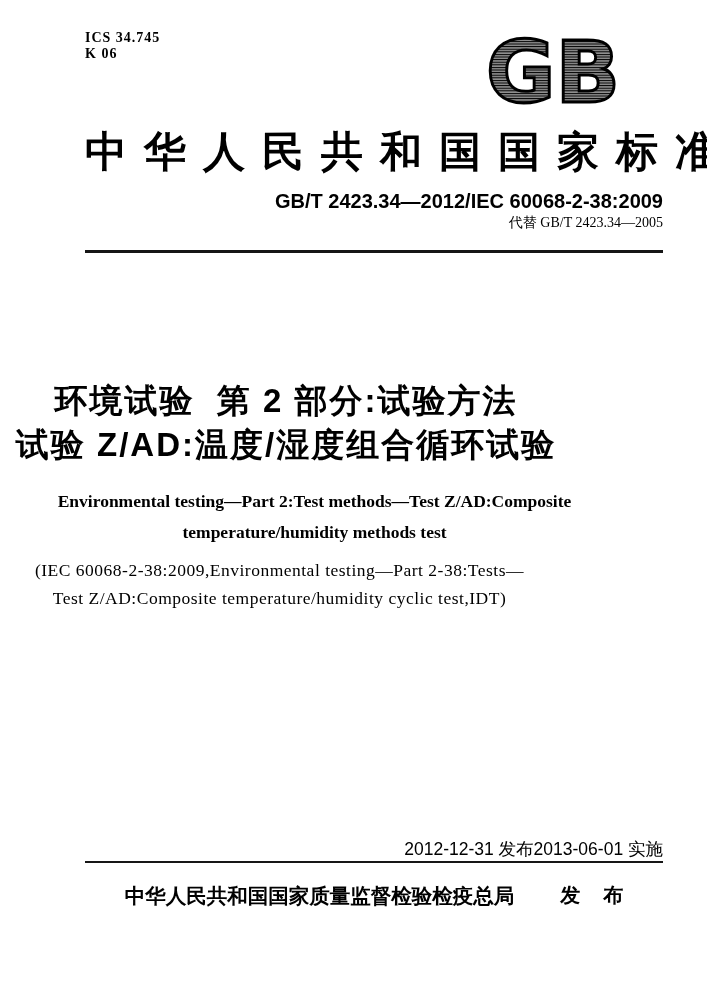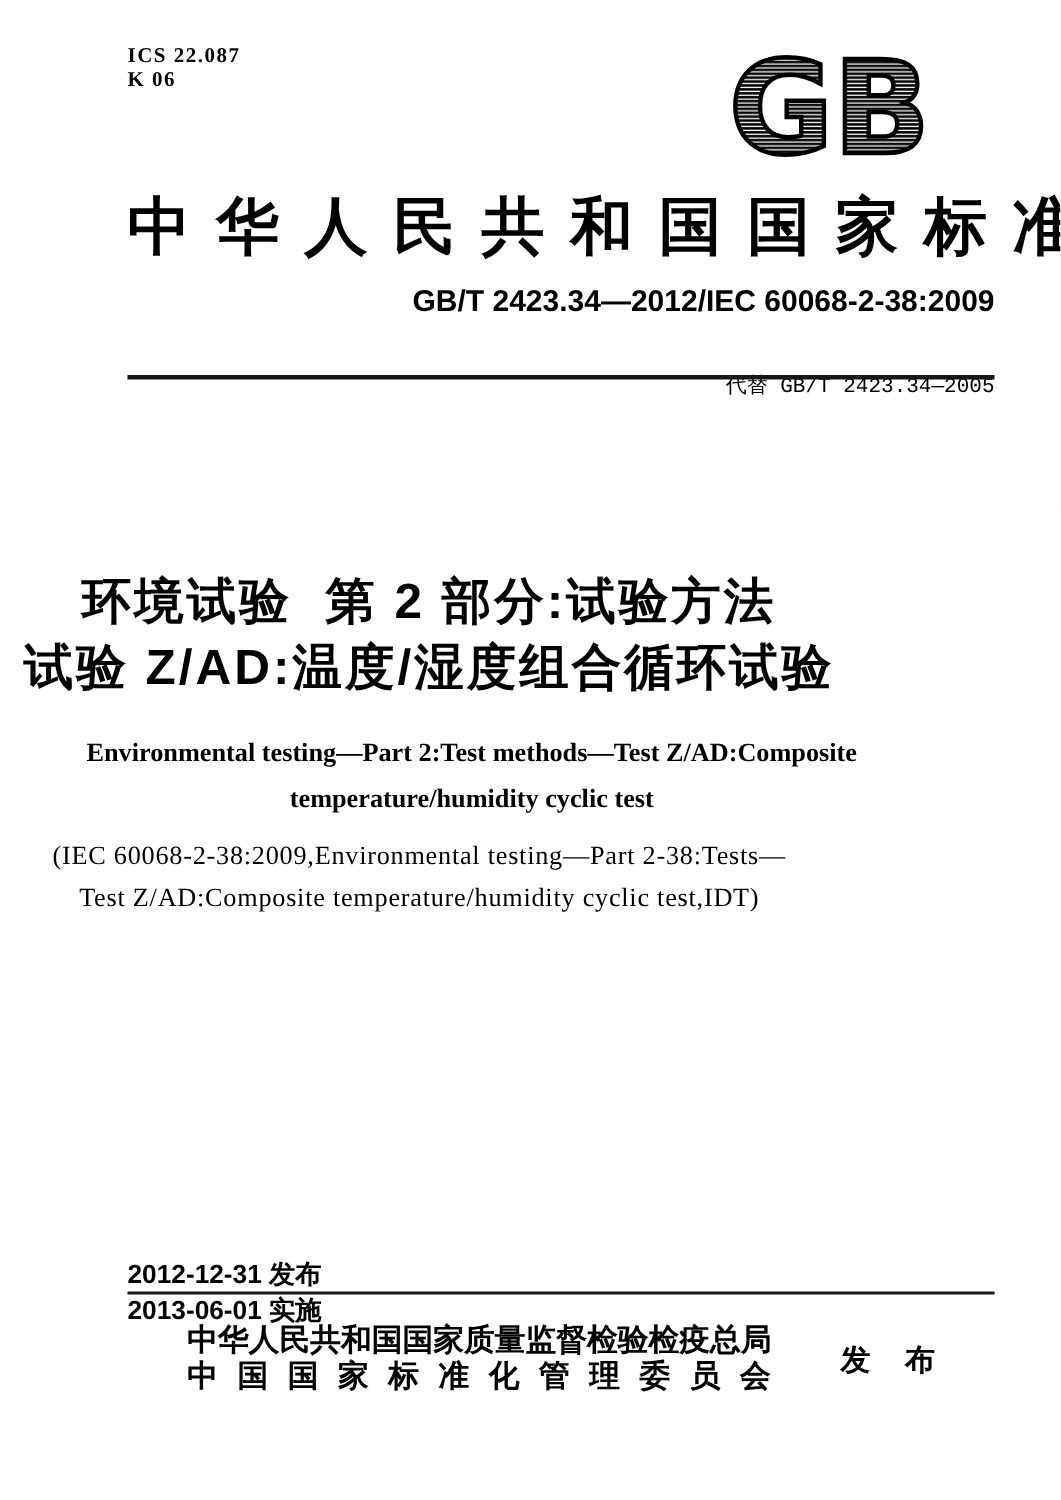--- a/index.html
+++ b/index.html
@@ -34,23 +34,23 @@
 
   
   .std-number {
     position:absolute; right:44px; top:190px;
     font-family:"Liberation Sans", sans-serif;
     font-weight:bold; font-size:20px; line-height:23px;
     text-align:right; white-space:nowrap;
   }
   .replaces-note {
     position:absolute; right:44px; top:214px;
-    font-family:Liberation Mono, monospace;
+    font-family:Liberation Serif, serif;
     font-size:14px; line-height:17px;
-    text-align:left; white-space:nowrap;margin-top:36px;
+    text-align:left; white-space:nowrap;
   }
 
   .rule-top { position:absolute; left:85px; top:250px; width:578px; height:3px; background:#161616; }
 
   
   .title-cn {
     position:absolute; left:0; top:379px; width:572px;
     text-align:center;
     font-family:"Liberation Sans", sans-serif;
     font-weight:bold; font-size:33px; line-height:44px;
@@ -71,25 +71,24 @@
     position:absolute; left:0; top:556px; width:559px;
     text-align:center;
     font-family:"Liberation Serif", serif;
     font-size:17.5px; line-height:28px;
     letter-spacing:0.5px;
   }
 
   
   .dates-row {
     position:absolute; left:85px; top:837px; width:578px;
-    display:flex; justify-content:flex-start;
+    display:flex; justify-content:flex-end;
     font-family:"Liberation Sans", sans-serif;
-    font-weight:bold; font-size:17.5px;
+    font-weight:normal; font-size:17.5px;
     white-space:pre;
-    flex-direction:column;
   }
   .rule-bottom { position:absolute; left:85px; top:861px; width:578px; height:2px; background:#161616; }
 
   
   .footer {
     position:absolute; left:85px; top:882px; width:578px;
     display:flex; justify-content:center; align-items:center; gap:26px;
   }
   .issuer {
     font-family:"Liberation Serif", serif;
@@ -104,21 +103,21 @@
     white-space:pre;
     margin-left:20px;
   }
 </style>
 </head>
 <body>
 
 <div class="page">
 
   <div class="ics-block">
-    <div>ICS 22.087</div>
+    <div>ICS 34.745</div>
     <div>K 06</div>
   </div>
 
   <svg class="gb-logo" viewBox="0 0 140 78" xmlns="http://www.w3.org/2000/svg">
     <defs>
       <pattern id="hatch" width="3" height="2.6" patternUnits="userSpaceOnUse">
         <rect width="3" height="2.6" fill="#000"></rect>
         <line x1="0" y1="0.9" x2="3" y2="0.9" stroke="#fff" stroke-width="0.9"></line>
       </pattern>
     </defs>
@@ -132,35 +131,34 @@
 
   <div class="rule-top"></div>
 
   <div class="title-cn">
     <div class="line">环境试验  第 2 部分:试验方法</div>
     <div class="line">试验 Z/AD:温度/湿度组合循环试验</div>
   </div>
 
   <div class="title-en">
     <div>Environmental testing—Part 2:Test methods—Test Z/AD:Composite</div>
-    <div>temperature/humidity cyclic test</div>
+    <div>temperature/humidity methods test</div>
   </div>
 
   <div class="adoption-note">
     <div>(IEC 60068-2-38:2009,Environmental testing—Part 2-38:Tests—</div>
     <div>Test Z/AD:Composite temperature/humidity cyclic test,IDT)</div>
   </div>
 
   <div class="dates-row">
     <span>2012-12-31 发布</span>
     <span>2013-06-01 实施</span>
   </div>
   <div class="rule-bottom"></div>
 
   <div class="footer">
     <div class="issuer">
       <div class="line1">中华人民共和国国家质量监督检验检疫总局</div>
-      <div class="line2">中国国家标准化管理委员会</div>
     </div>
     <div class="publish-label">发 布</div>
   </div>
 
 </div>
 
 </body></html>

